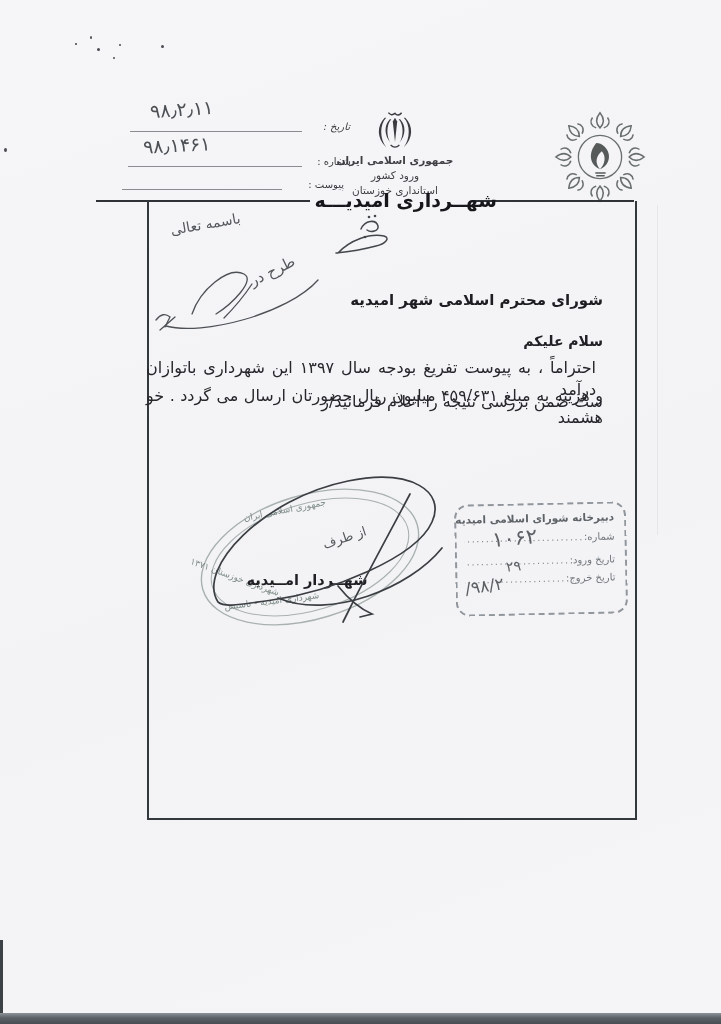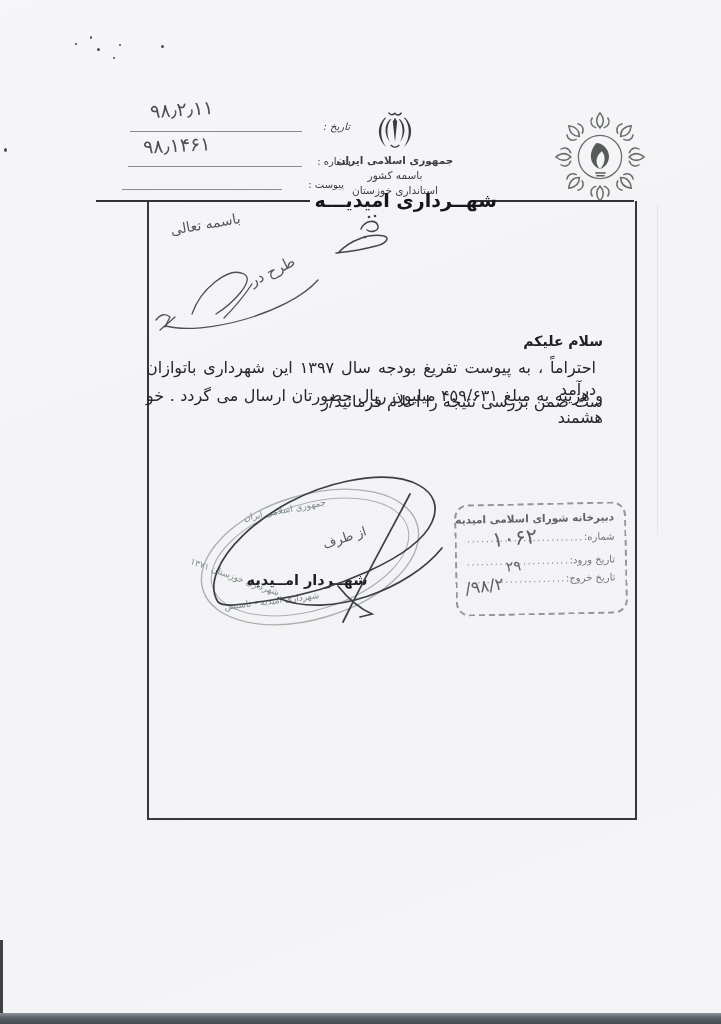--- a/index.html
+++ b/index.html
@@ -76,21 +76,21 @@
       <path d="M21,6 q4,5 9,1 q4,5 9,-1" fill="none" stroke-width="2"></path>
       <path d="M30,13 l3,5 -3,28 -3,-28 z" stroke="none"></path>
       <path d="M23,15 C15,23 15,37 24,47 C18,39 18,22 25,15 Z" stroke="none"></path>
       <path d="M37,15 C45,23 45,37 36,47 C42,39 42,22 35,15 Z" stroke="none"></path>
       <path d="M16,13 C5,24 5,41 18,53 C9,42 9,22 18,13 Z" stroke="none"></path>
       <path d="M44,13 C55,24 55,41 42,53 C51,42 51,22 42,13 Z" stroke="none"></path>
       <path d="M24,50 q6,6 12,0" fill="none" stroke-width="1.8"></path>
     </g>
   </svg>
   <div class="abs rtl org-line" style="left:320px;top:153px;font-weight:600;">جمهوری اسلامی ایران</div>
-  <div class="abs rtl org-line" style="left:320px;top:168px;">باسمه کشور</div>
+  <div class="abs rtl org-line" style="left:320px;top:168px;">ورود کشور</div>
   <div class="abs rtl org-line" style="left:320px;top:183px;">استانداری خوزستان</div>
 
   <svg class="abs" style="left:552px;top:110px;" width="96" height="94" viewBox="0 0 100 100">
     <g stroke="#696f6d" fill="none" stroke-width="1.6">
       <g id="petals">
         <g>
           <path d="M50,3 C46,8 45,14 50,19 C55,14 54,8 50,3 Z"></path>
           <path d="M42,8 C39,12 40,17 46,19"></path>
           <path d="M58,8 C61,12 60,17 54,19"></path>
         </g>
@@ -158,20 +158,21 @@
   <svg class="abs" style="left:328px;top:212px;" width="90" height="52" viewBox="0 0 90 52">
     <g stroke="#43474b" stroke-width="1.5" fill="none" stroke-linecap="round">
       <path d="M33,17 c4,-9 15,-10 17,-3 c1,5 -7,7 -11,4"></path>
       <path d="M10,41 c12,-13 32,-20 46,-17 c7,2 1,8 -8,10 c-15,4 -30,6 -40,7"></path>
     </g>
     <circle cx="41" cy="5" r="1.3" fill="#43474b"></circle>
     <circle cx="47" cy="4" r="1.3" fill="#43474b"></circle>
     <circle cx="37" cy="25" r="1.3" fill="#43474b"></circle>
   </svg>
 
+  <div class="abs rtl addr" style="right:118px;top:291px;">شورای محترم اسلامی شهر امیدیه</div>
   <div class="abs rtl salut" style="right:118px;top:333px;">سلام علیکم</div>
   <div class="abs rtl bodyline just" style="right:125px;top:357px;width:450px;">احتراماً ، به پیوست تفریغ بودجه سال ۱۳۹۷ این شهرداری باتوازان درآمد</div>
   <div class="abs rtl bodyline just" style="right:118px;top:385px;width:457px;">و هزینه به مبلغ ۴۵۹/۶۳۱ میلیون ریال حضورتان ارسال می گردد . خو هشمند</div>
   <div class="abs rtl bodyline" style="right:118px;top:391px;">ست ضمن بررسی نتیجه را اعلام فرمائید/ز</div>
 
   <svg class="abs" style="left:188px;top:482px;opacity:.62;" width="244" height="150" viewBox="0 0 244 150">
     <g transform="rotate(-17 122 75)" stroke="#7c8984" fill="none">
       <ellipse cx="122" cy="75" rx="112" ry="62" stroke-width="1.4"></ellipse>
       <ellipse cx="122" cy="75" rx="102" ry="53" stroke-width="1.1"></ellipse>
     </g>

